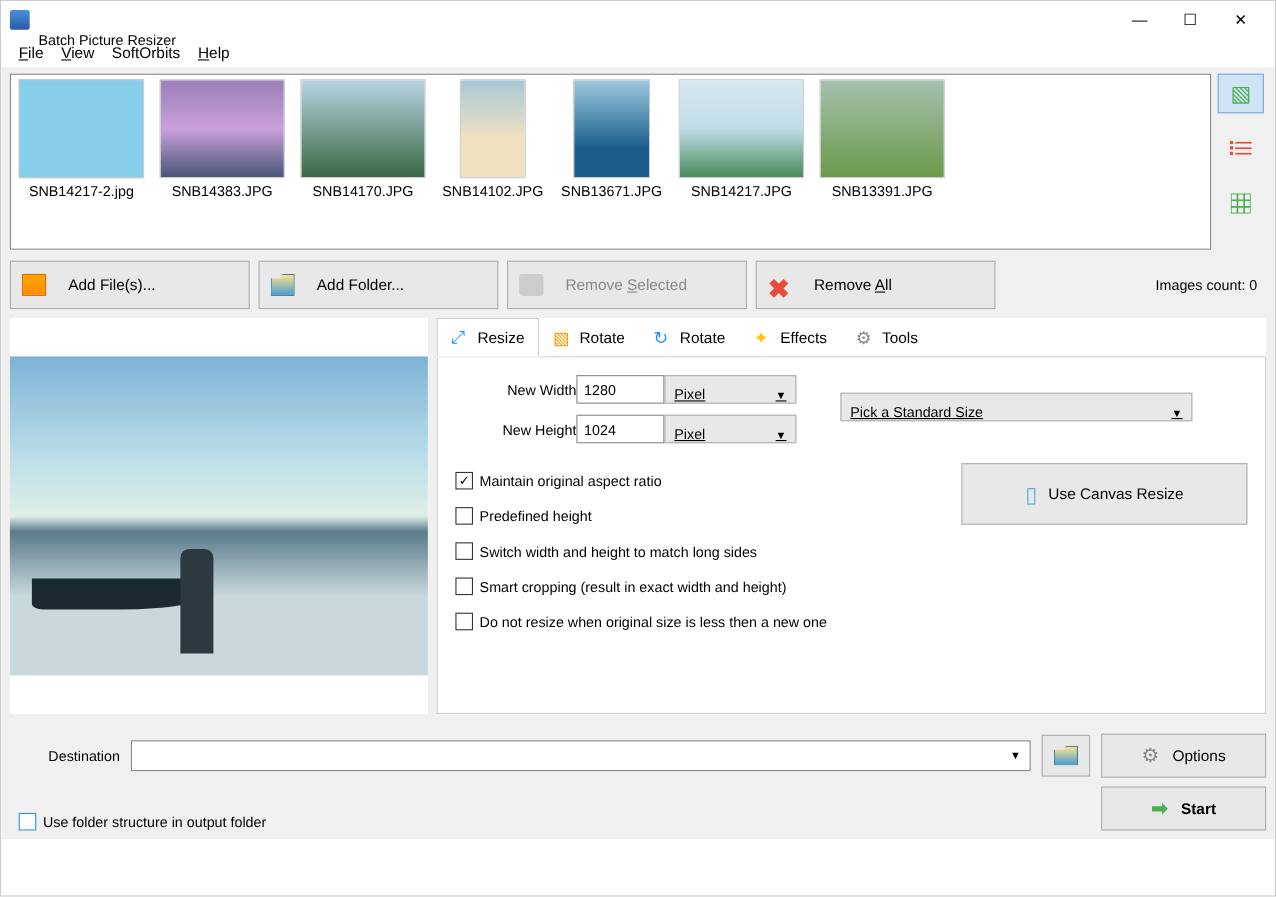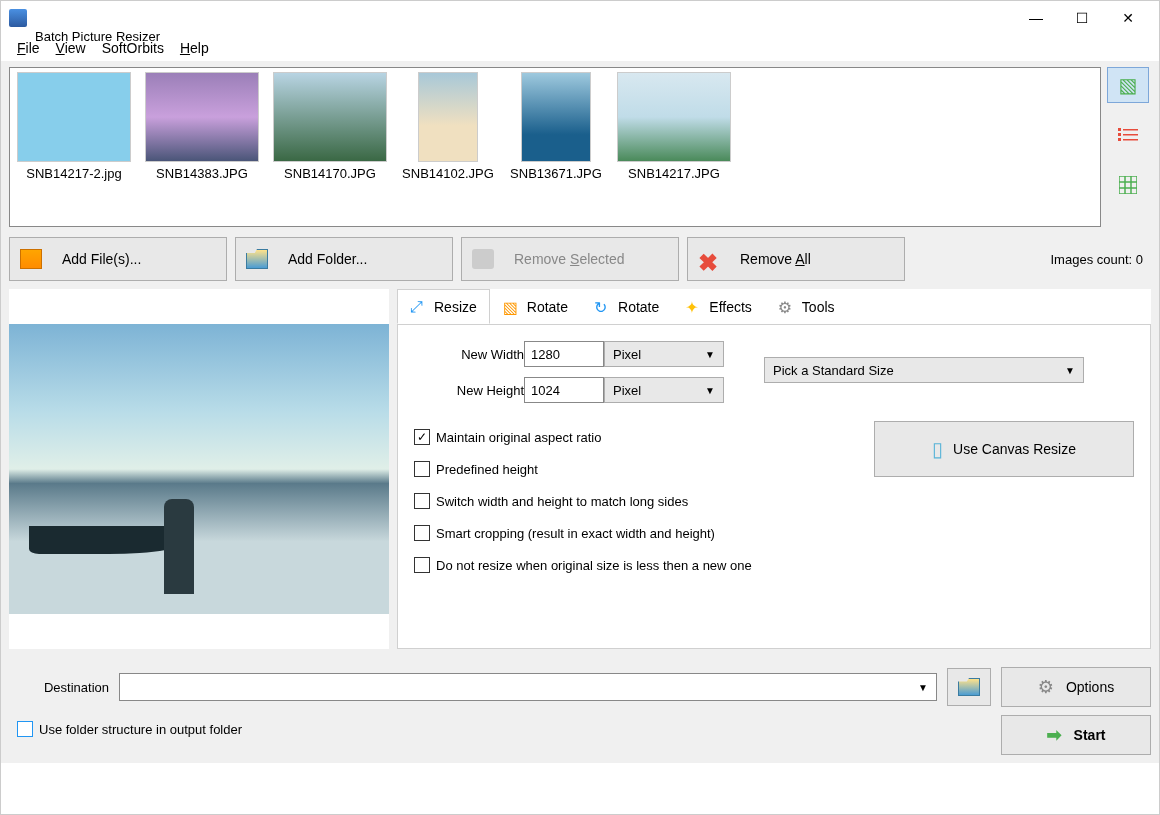--- a/index.html
+++ b/index.html
@@ -51,21 +51,21 @@
 .tab-area { flex: 1; }
 .tabs { display: flex; border-bottom: 1px solid #d0d0d0; background: #fff; height: 36px; }
 .tab { display: flex; align-items: center; padding: 0 12px; font-size: 14px; gap: 6px; cursor: default; border: 1px solid transparent; }
 .tab.active { border: 1px solid #d0d0d0; border-bottom: 1px solid #fff; background: #fff; }
 .tab-icon { width: 18px; height: 18px; font-size: 16px; }
 .tab-body { background: #fff; border: 1px solid #d0d0d0; border-top: none; padding: 16px 16px; height: 324px; }
 
 .form-row { display: flex; align-items: center; margin-bottom: 10px; }
 .form-label { width: 110px; text-align: right; font-size: 13px; }
 .text-input { width: 80px; height: 26px; border: 1px solid #888; padding: 0 6px; font-size: 13px; background: #fff; }
-.select { width: 120px; height: 26px; border: 1px solid #adadad; background: #e8e8e8; display: flex; align-items: center; justify-content: space-between; padding: 0 8px; font-size: 13px; }
+.select { width: 120px; height: 26px; border: 1px solid #adadad; background: #e8e8e8; display: flex; align-items: flex-end; justify-content: space-between; padding: 0 8px; font-size: 13px; text-decoration: underline; }
 .select-wide { width: 320px; }
 .select .arrow { font-size: 10px; }
 
 .dims-block { display: flex; gap: 40px; align-items: flex-start; }
 .dims-left { flex-shrink: 0; }
 
 .checkbox-row { display: flex; align-items: center; gap: 6px; margin-top: 16px; font-size: 13px; }
 .checkbox { width: 16px; height: 16px; border: 1px solid #333; background: #fff; display: inline-flex; align-items: center; justify-content: center; font-size: 12px; }
 
 .canvas-btn { width: 260px; height: 56px; border: 1px solid #adadad; background: #e8e8e8; display: flex; align-items: center; justify-content: center; gap: 10px; font-size: 14px; }
@@ -121,20 +121,24 @@
         <div class="thumb-img beach"></div>
         <div class="thumb-label">SNB14102.JPG</div>
       </div>
       <div class="thumb-item" style="width:100px">
         <div class="thumb-img palm"></div>
         <div class="thumb-label">SNB13671.JPG</div>
       </div>
       <div class="thumb-item">
         <div class="thumb-img boat2"></div>
         <div class="thumb-label">SNB14217.JPG</div>
+      </div>
+      <div class="thumb-item">
+        <div class="thumb-img field"></div>
+        <div class="thumb-label">SNB13391.JPG</div>
       </div>
     </div>
     <div class="view-buttons">
       <div class="view-btn active">
         <span style="color:#4caf50;font-size:20px">▧</span>
       </div>
       <div class="view-btn" style="border:none;background:transparent">
         <svg class="svg-list" viewBox="0 0 20 14">
             <rect x="0" y="0" width="3" height="3" fill="#e74c3c"></rect>
             <rect x="5" y="1" width="15" height="1.5" fill="#e74c3c"></rect>
@@ -275,21 +279,21 @@
     </div>
     <div class="small-btn">
       <div class="icon icon-folder" style="width:22px;height:18px"></div>
     </div>
     <div class="options-btn">
       <span style="color:#888;font-size:18px">⚙</span>
       <span>Options</span>
     </div>
   </div>
 
-  <div style="display:flex;align-items:flex-start">
+  <div style="display:flex;align-items:flex-end">
     <div class="folder-check-row" style="flex:1">
       <span class="checkbox" style="border-color:#2196f3"></span>
       <span>Use folder structure in output folder</span>
     </div>
     <div class="start-btn" style="margin-top:8px;font-weight:bold">
       <span style="color:#4caf50;font-size:18px">➡</span>
       <span>Start</span>
     </div>
   </div>
 

